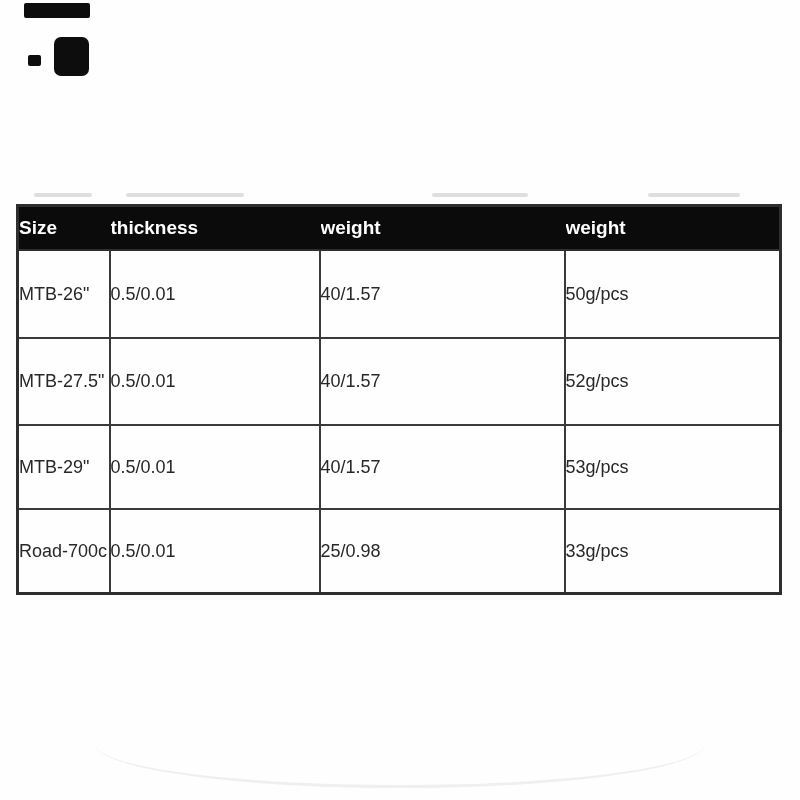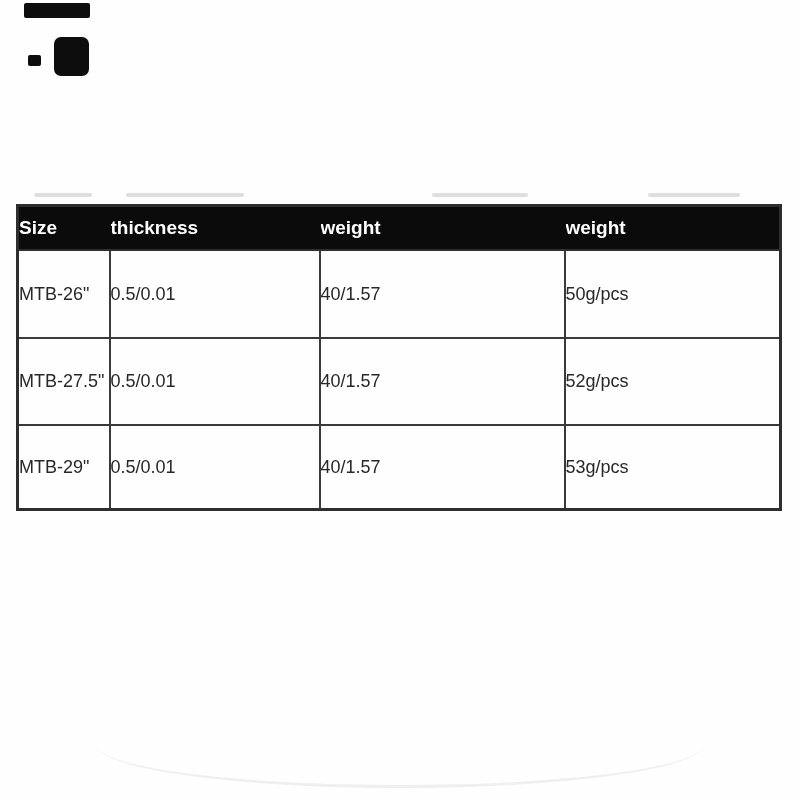--- a/index.html
+++ b/index.html
@@ -128,18 +128,24 @@
         <td>0.5/0.01</td>
         <td>40/1.57</td>
         <td>52g/pcs</td>
       </tr>
       <tr class="r3">
         <td>MTB-29"</td>
         <td>0.5/0.01</td>
         <td>40/1.57</td>
         <td>53g/pcs</td>
       </tr>
+      <tr class="r4">
+        <td>Road-700c</td>
+        <td>0.5/0.01</td>
+        <td>25/0.98</td>
+        <td>33g/pcs</td>
+      </tr>
     </tbody>
   </table>
 
   <div class="ghost-arc"></div>
 
 </div>
 
 </body></html>

